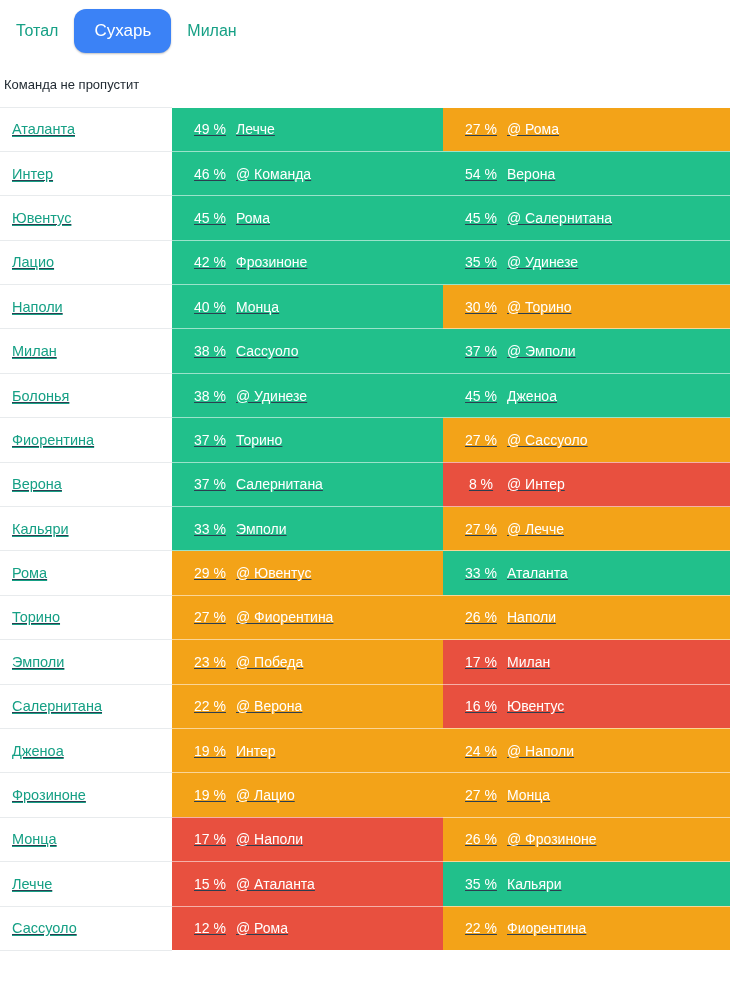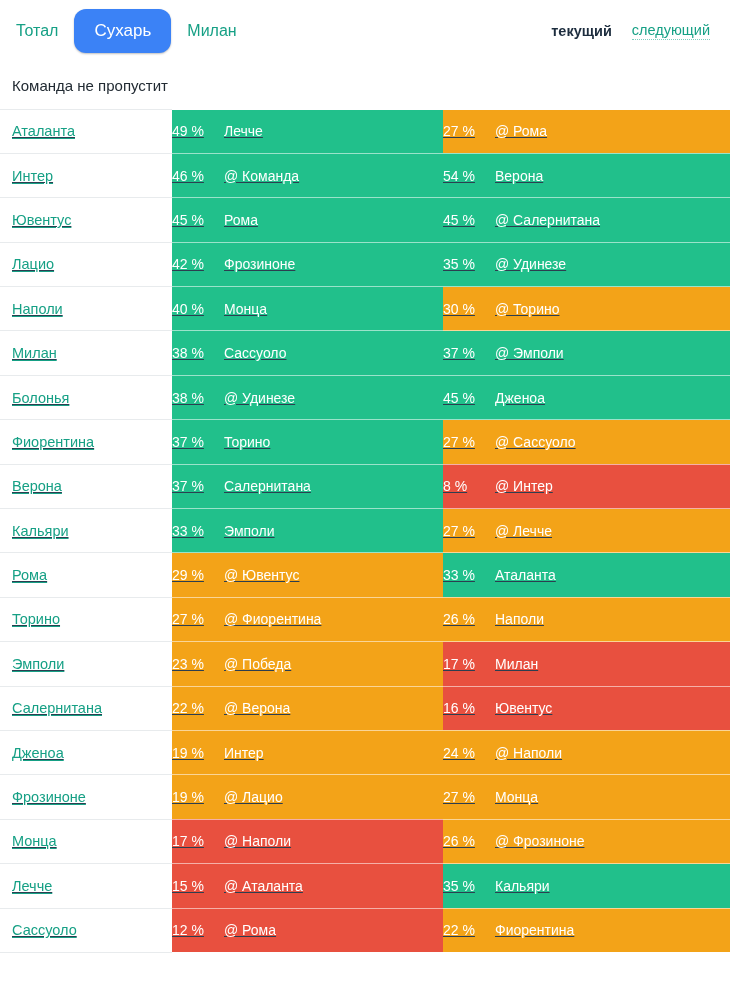--- a/index.html
+++ b/index.html
@@ -62,23 +62,23 @@
     font-weight: bold;
   }
   .period.next {
     color: #16a085;
     border-bottom: 1px dotted #7fcdbf;
     padding-bottom: 1px;
   }
 
   
   .section-title {
-    font-size: 15px;
+    font-size: 13px;
     color: #222b33;
-    padding: 0 0 0 12px;
+    padding: 0 0 0 4px;
     margin-top: 16px;
     margin-bottom: 16px;
     line-height: 1;
   }
 
   
   .table {
     width: 730px;
     border-collapse: collapse;
     table-layout: fixed;
@@ -111,21 +111,23 @@
     padding: 0 !important;
     border-bottom: 1px solid rgba(255,255,255,.55);
     box-sizing: border-box;
   }
   .col-cur { width: 271px; }
   .col-nxt { width: 287px; }
   .cell-inner {
     display: flex;
     align-items: center;
     height: 43.4px;
+    padding-left: 12px;
     box-sizing: border-box;
+    text-align: center;
   }
   .pct {
     width: 52px;
     flex: 0 0 52px;
     font-size: 14px;
     white-space: nowrap;
   }
   .opp {
     font-size: 14px;
     white-space: nowrap;
@@ -137,24 +139,20 @@
 </head>
 <body>
 
 <div class="topbar">
   <div class="tabs">
     <div class="tab">Тотал</div>
     <div class="tab active">Сухарь</div>
     <div class="tab">Милан</div>
   </div>
   <div class="spacer"></div>
-  <div class="period-links">
-    <span class="period current">текущий</span>
-    <span class="period next">следующий</span>
-  </div>
 </div>
 
 <div class="section-title">Команда не пропустит</div>
 
 <table class="table">
   <tbody>
       <tr>
         <td class="col-team"><span class="team-link">Аталанта</span></td>
         <td class="cell col-cur c-green">
           <div class="cell-inner">

